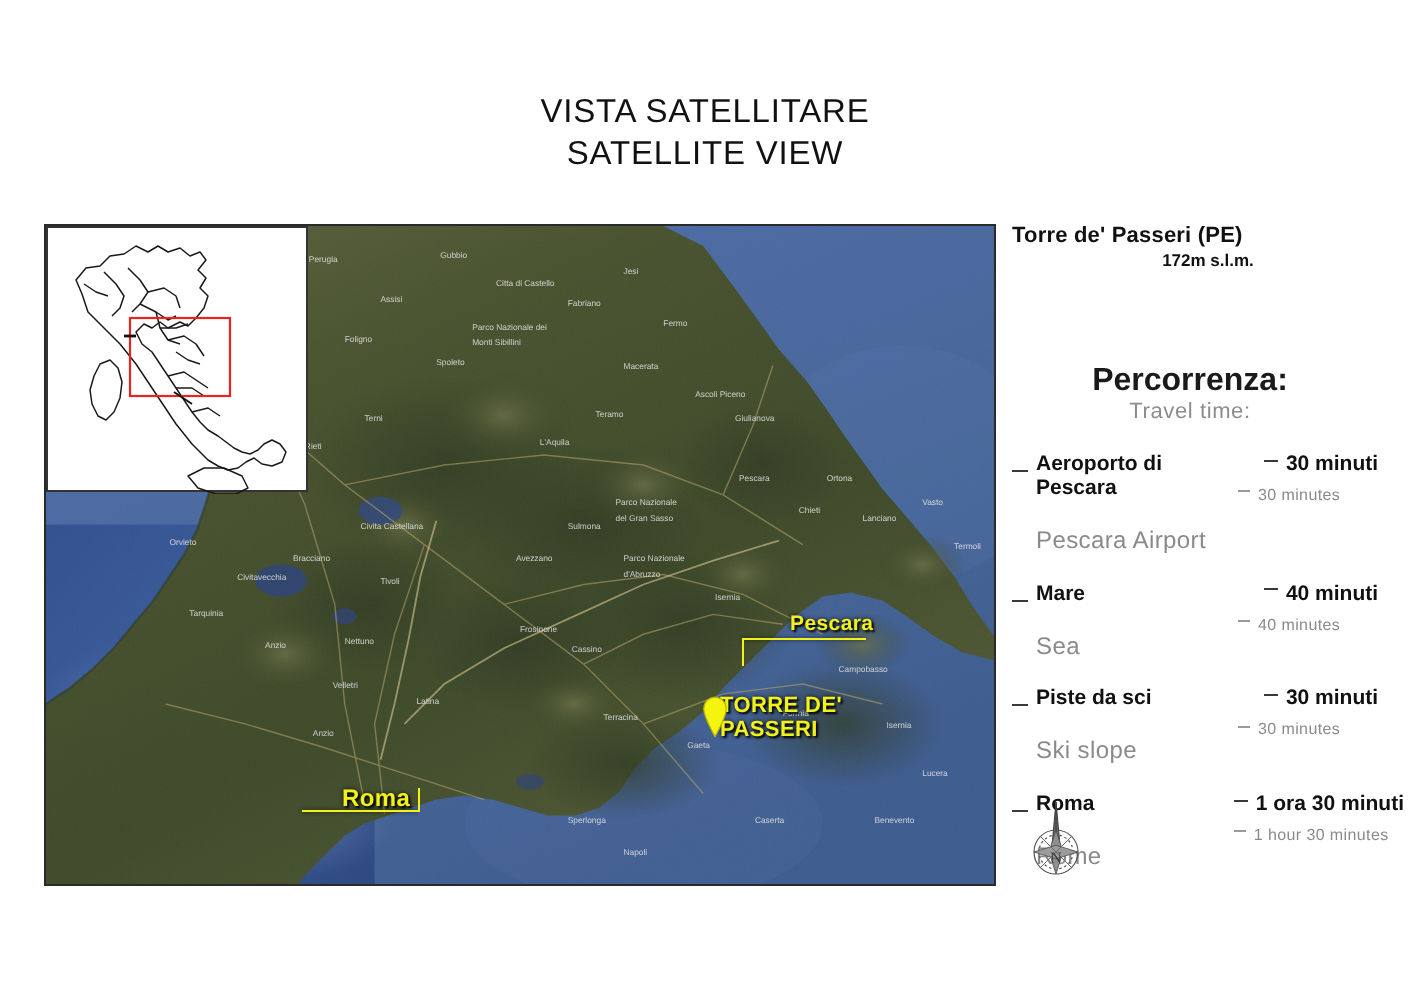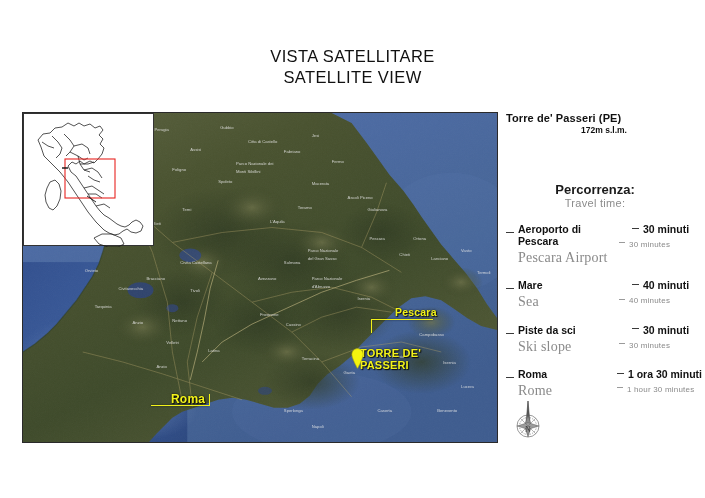--- a/index.html
+++ b/index.html
@@ -138,21 +138,21 @@
     color: #111;
     margin-top: 1px;
     text-align: center;
   }
   #travel-head {
     margin-top: 47px;
     text-align: center;
     padding-right: 18px;
   }
   #travel-head .it {
-    font-size: 13px;
+    font-size: 16px;
     font-weight: bold;
     color: #1a1a1a;
   }
   #travel-head .en {
     font-size: 11px;
     color: #8c8c8c;
     letter-spacing: .3px;
     margin-top: 0px;
   }
 
@@ -179,26 +179,25 @@
     padding-left: 12px;
     box-sizing: border-box;
   }
   .row-left .it {
     font-size: 10.5px;
     font-weight: bold;
     color: #111;
     line-height: 1.15;
   }
   .row-left .en {
-    font-size: 14px;
+    font-size: 12px;
     color: #8a8a8a;
     line-height: 1.3;
-    margin-top: 2px;
+    margin-top: 13px;
     letter-spacing: .2px;
-    font-family: Liberation Serif, serif;
   }
   .row-right {
     flex: 1;
     position: relative;
   }
   .row-right .it {
     font-size: 10.5px;
     font-weight: bold;
     color: #111;
     line-height: 1.15;

